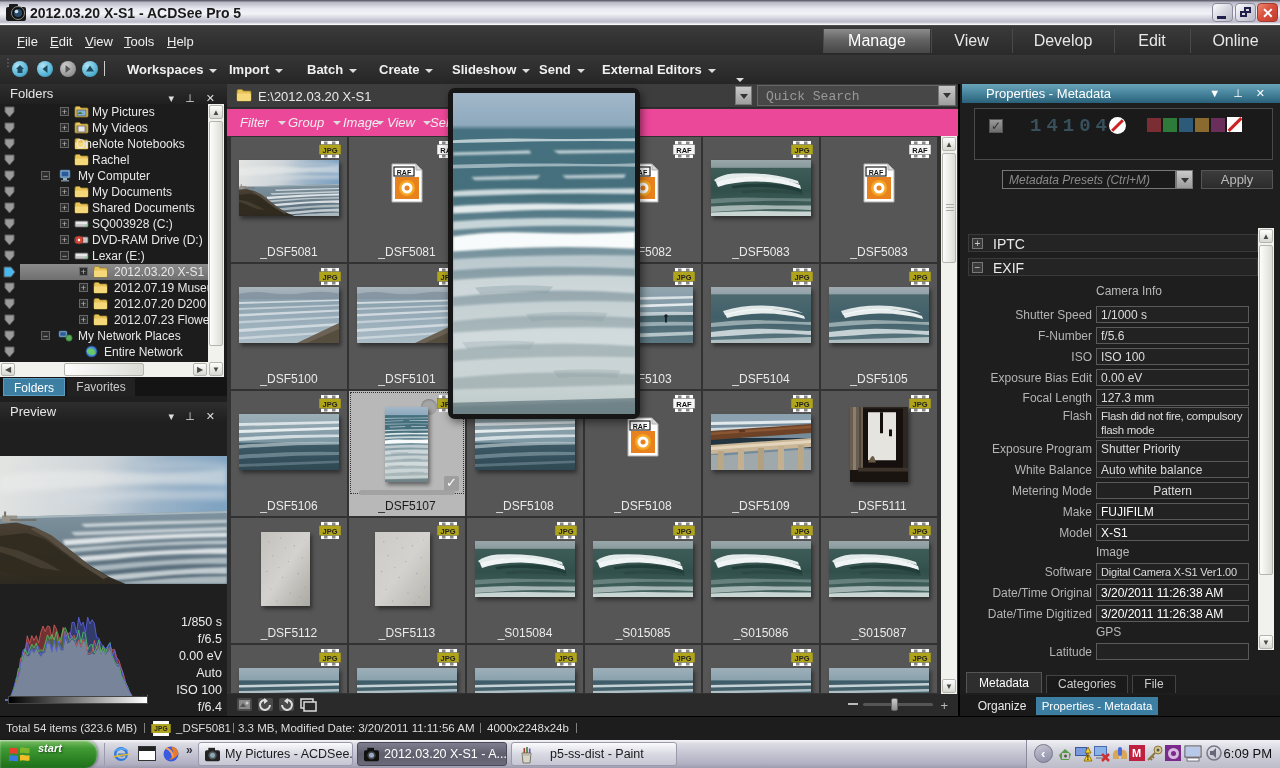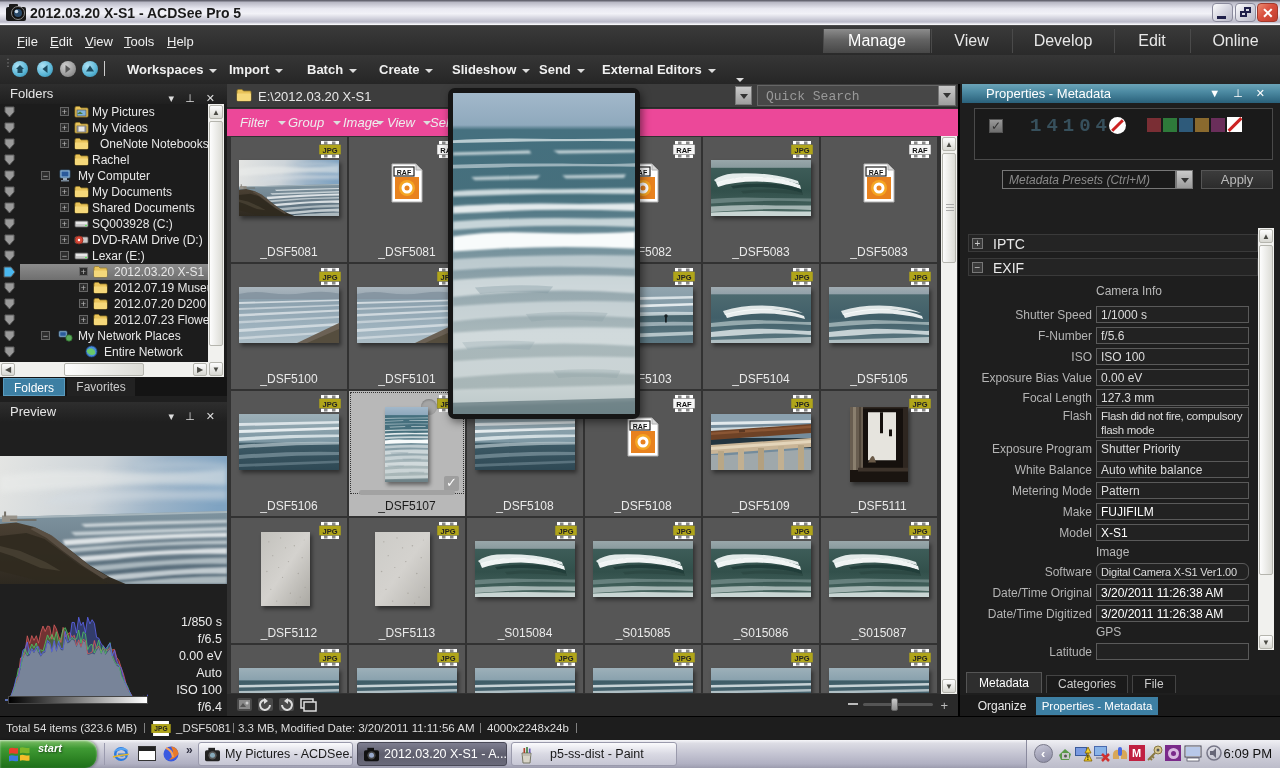--- a/index.html
+++ b/index.html
@@ -186,21 +186,21 @@
       </div>
     <svg class="dragicon" style="top:33px;" width="13" height="14" viewBox="0 0 13 14">
         <path d="M2 2 L11 2 L11 7 L6.5 12 L2 7 Z" fill="#9a9a9a" stroke="#606060" stroke-width="1"></path>
       </svg>
     <div class="trow" style="top:32px;">
         <span class="texp" style="left:60px;">+</span>
         <span class="ticon" style="left:74px;"><svg width="15" height="13" viewBox="0 0 15 13">
             <path d="M1 3 Q1 1.5 2.5 1.5 L5.5 1.5 L7 3 L13 3 Q14 3 14 4 L14 11 Q14 12 13 12 L2 12 Q1 12 1 11 Z" fill="#e8c35a" stroke="#9a7d2a" stroke-width="0.8"></path>
             <path d="M1 5.5 L14 5.5 L14 11 Q14 12 13 12 L2 12 Q1 12 1 11 Z" fill="#f5d87a"></path>
           </svg></span>
-        <span class="tlabel" style="left:100px; position:absolute;">OneNote Notebooks</span>
+        <span class="tlabel" style="left:76px; position:absolute;">OneNote Notebooks</span>
       </div>
     <svg class="dragicon" style="top:49px;" width="13" height="14" viewBox="0 0 13 14">
         <path d="M2 2 L11 2 L11 7 L6.5 12 L2 7 Z" fill="#9a9a9a" stroke="#606060" stroke-width="1"></path>
       </svg>
     <div class="trow" style="top:48px;">
         <span class="ticon" style="left:74px;"><svg width="15" height="13" viewBox="0 0 15 13">
             <path d="M1 3 Q1 1.5 2.5 1.5 L5.5 1.5 L7 3 L13 3 Q14 3 14 4 L14 11 Q14 12 13 12 L2 12 Q1 12 1 11 Z" fill="#e8c35a" stroke="#9a7d2a" stroke-width="0.8"></path>
             <path d="M1 5.5 L14 5.5 L14 11 Q14 12 13 12 L2 12 Q1 12 1 11 Z" fill="#f5d87a"></path>
           </svg></span>
         <span class="tlabel" style="left:92px; position:absolute;">Rachel</span>
@@ -1418,38 +1418,38 @@
     <div style="position:absolute; left:136px; top:200px; color:#b8b8b8; font-size:12px;">Camera Info</div>
     <div style="position:absolute; left:136px; top:461px; color:#b8b8b8; font-size:12px;">Image</div>
     <div style="position:absolute; left:136px; top:541px; color:#b8b8b8; font-size:12px;">GPS</div>
 
     <div class="fieldlab" style="left:8px; top:224px; width:124px;">Shutter Speed</div>
     <div class="fieldbox" style="left:136px; top:222px; height:17px;  ">1/1000 s</div>
     <div class="fieldlab" style="left:8px; top:245px; width:124px;">F-Number</div>
     <div class="fieldbox" style="left:136px; top:243px; height:17px;  ">f/5.6</div>
     <div class="fieldlab" style="left:8px; top:266px; width:124px;">ISO</div>
     <div class="fieldbox" style="left:136px; top:264px; height:17px;  ">ISO 100</div>
-    <div class="fieldlab" style="left:8px; top:287px; width:124px;">Exposure Bias Value</div>
+    <div class="fieldlab" style="left:8px; top:287px; width:124px;">Exposure Bias Edit</div>
     <div class="fieldbox" style="left:136px; top:285px; height:17px;  ">0.00 eV</div>
     <div class="fieldlab" style="left:8px; top:307px; width:124px;">Focal Length</div>
     <div class="fieldbox" style="left:136px; top:305px; height:17px;  ">127.3 mm</div>
     <div class="fieldlab" style="left:8px; top:325px; width:124px;">Flash</div>
     <div class="fieldbox" style="left:136px; top:323px; height:31px;  white-space:normal; line-height:14px;"><span style="font-size:11.5px; letter-spacing:-0.3px;">Flash did not fire, compulsory<br>flash mode</span></div>
     <div class="fieldlab" style="left:8px; top:358px; width:124px;">Exposure Program</div>
     <div class="fieldbox" style="left:136px; top:356px; height:30px;  ">Shutter Priority</div>
     <div class="fieldlab" style="left:8px; top:379px; width:124px;">White Balance</div>
     <div class="fieldbox" style="left:136px; top:377px; height:17px;  ">Auto white balance</div>
     <div class="fieldlab" style="left:8px; top:400px; width:124px;">Metering Mode</div>
-    <div class="fieldbox" style="left:136px; top:398px; height:17px;  ">Pattern</div>
+    <div class="fieldbox" style="left:136px; top:398px; height:17px;text-align:center;  ">Pattern</div>
     <div class="fieldlab" style="left:8px; top:421px; width:124px;">Make</div>
     <div class="fieldbox" style="left:136px; top:419px; height:17px; color:#fff; ">FUJIFILM</div>
     <div class="fieldlab" style="left:8px; top:442px; width:124px;">Model</div>
     <div class="fieldbox" style="left:136px; top:440px; height:17px; color:#fff; ">X-S1</div>
     <div class="fieldlab" style="left:8px; top:481px; width:124px;">Software</div>
-    <div class="fieldbox" style="left:136px; top:479px; height:17px;border-radius:6px;  "><span style="font-size:11px; letter-spacing:-0.2px;">Digital Camera X-S1 Ver1.00</span></div>
+    <div class="fieldbox" style="left:136px; top:479px; height:17px;  "><span style="font-size:11px; letter-spacing:-0.2px;">Digital Camera X-S1 Ver1.00</span></div>
     <div class="fieldlab" style="left:8px; top:502px; width:124px;">Date/Time Original</div>
     <div class="fieldbox" style="left:136px; top:500px; height:17px; color:#fff; ">3/20/2011 11:26:38 AM</div>
     <div class="fieldlab" style="left:8px; top:523px; width:124px;">Date/Time Digitized</div>
     <div class="fieldbox" style="left:136px; top:521px; height:17px; color:#fff; ">3/20/2011 11:26:38 AM</div>
     <div class="fieldlab" style="left:8px; top:561px; width:124px;">Latitude</div>
     <div class="fieldbox" style="left:136px; top:559px; height:17px;  "></div>
     <div style="position:absolute; left:6px; top:588px; width:310px; height:22px;">
       <div style="position:absolute; left:0px; top:0px; width:76px; height:21px; background:#2e2e2e; border:1px solid #555; border-bottom:none; color:#fff; font-size:12px; text-align:center; line-height:20px;">Metadata</div>
       <div style="position:absolute; left:80px; top:3px; width:82px; height:18px; background:#1a1a1a; border:1px solid #444; border-bottom:none; color:#ccc; font-size:12px; text-align:center; line-height:17px;">Categories</div>
       <div style="position:absolute; left:166px; top:3px; width:44px; height:18px; background:#1a1a1a; border:1px solid #444; border-bottom:none; color:#ccc; font-size:12px; text-align:center; line-height:17px;">File</div>

